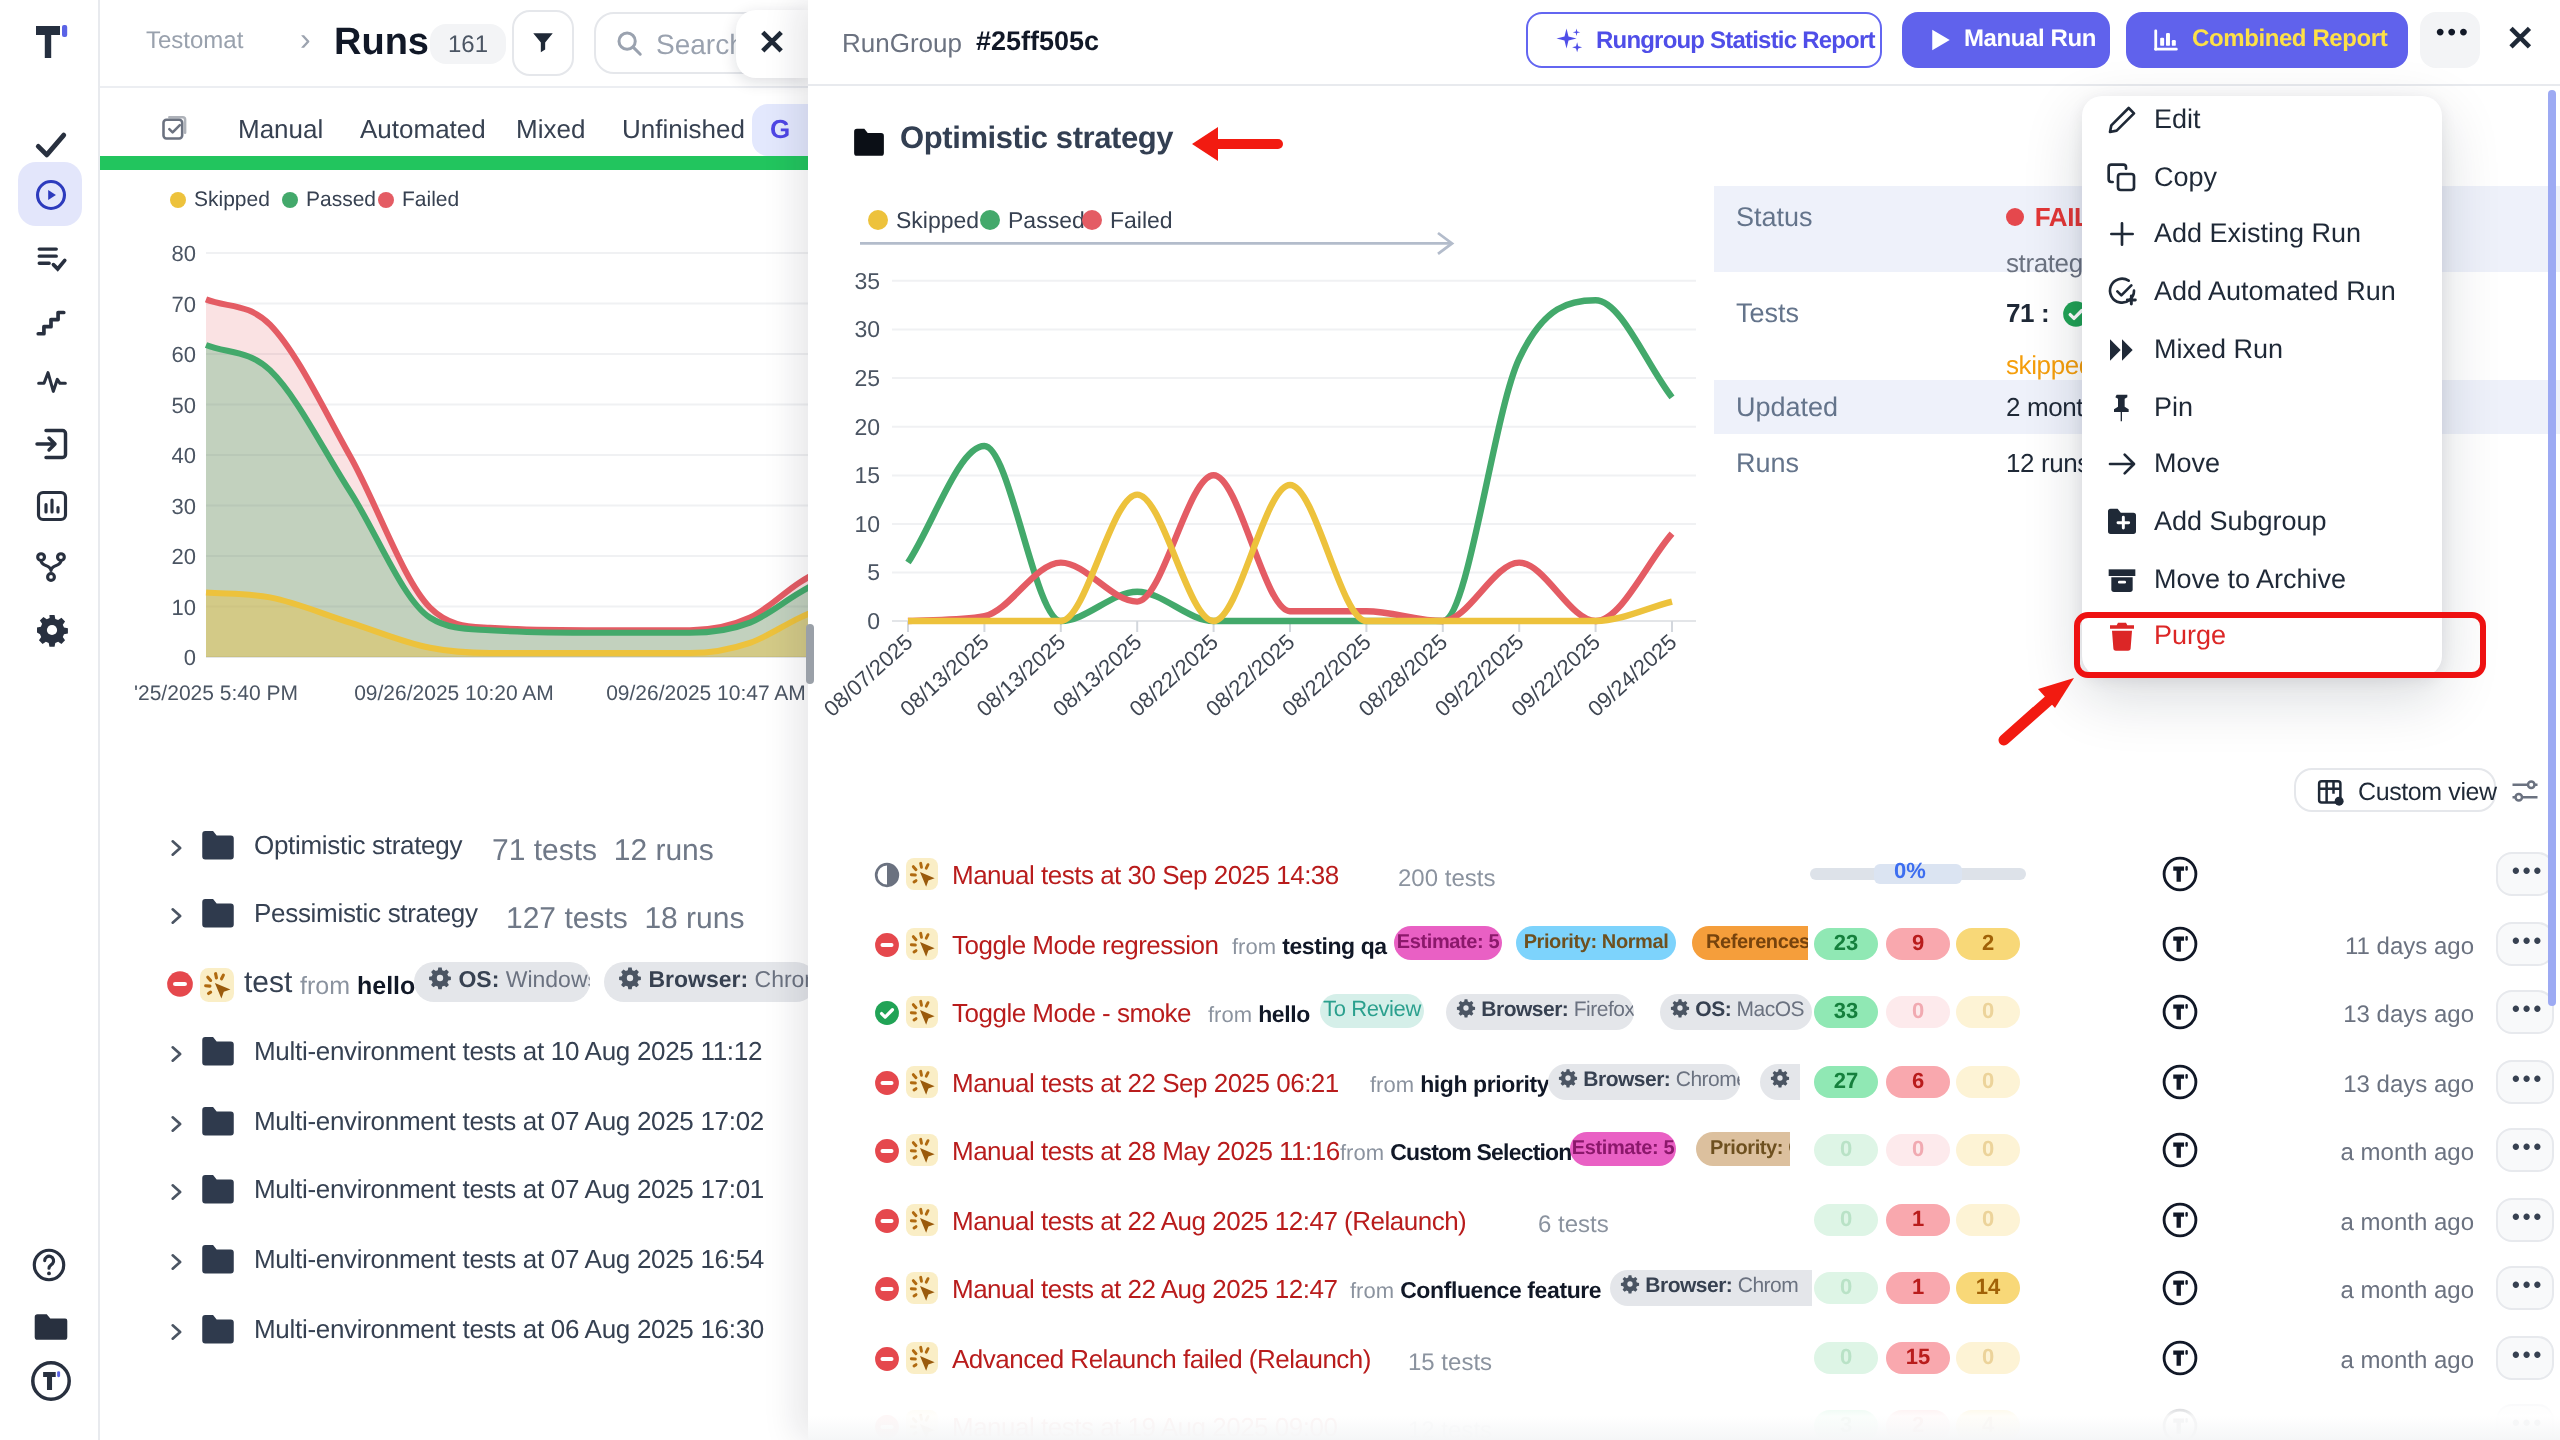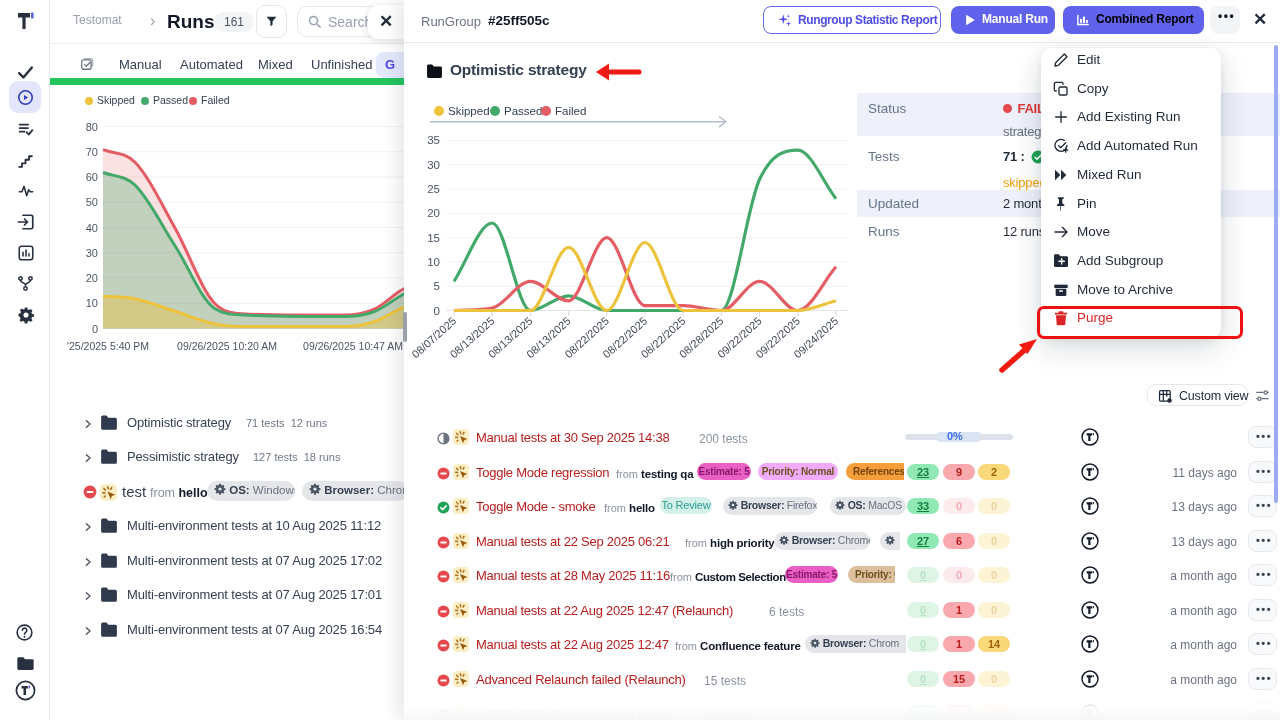--- a/index.html
+++ b/index.html
@@ -37,42 +37,42 @@
   background:#e3e8fd; border-radius:8px; color:#4f46e5; font-weight:700;
   font-size:13px; text-align:left; padding:5px 0 0 9px; }
 
 .llegend { position:absolute; font-size:10.5px; color:#374151; white-space:nowrap; }
 .dot { display:inline-block; width:8px; height:8px; border-radius:50%; margin-right:4px; vertical-align:-1px;}
 
 .grow { position:absolute; left:0; width:360px; height:24px; }
 .grow .chev { position:absolute; left:33px; top:4px; }
 .grow .fold { position:absolute; left:50px; top:3px; }
 .grow .gtitle { position:absolute; left:77px; top:3px; font-size:13px; color:#364152; font-weight:500; white-space:nowrap; letter-spacing:-0.15px; }
-.grow .gmeta { position:absolute; top:5px; font-size:11px; color:#6f7887; white-space:nowrap;}
+.grow .gmeta { position:absolute; top:5px; font-size:15px; color:#6f7887; white-space:nowrap;}
 
 
 #floatx { position:absolute; left:368px; top:5px; width:36px; height:34px;
   background:#fff; border-radius:10px 0 0 10px; z-index:4;
   box-shadow:0 2px 8px rgba(15,23,42,.14); font-size:17px; color:#1f2937;
   text-align:center; padding-top:6px; font-weight:600;}
 
 
 #drawer { position:absolute; left:404px; top:0; width:876px; height:720px;
   background:#fff; z-index:5; box-shadow:-6px 0 16px rgba(15,23,42,.10); }
 #dr-head { position:absolute; left:0; top:0; width:876px; height:43px;
   border-bottom:1px solid #e8eaee; background:#fff; }
 .rg-label { position:absolute; left:17px; top:14px; font-size:13px; color:#6b7280; }
 .rg-id { position:absolute; left:84px; top:13px; font-size:13.5px; color:#111827; font-weight:700; }
 .btn { position:absolute; top:6px; height:28px; border-radius:8px; font-size:12px;
   font-weight:700; letter-spacing:-0.2px; }
 .btn span { white-space:nowrap; }
 .btn-outline { left:359px; width:178px; letter-spacing:-0.4px; border:1.5px solid #6366f1; color:#4f4ee8;
   background:#fff; }
 .btn-fill1 { left:547px; width:104px; background:#6062ec; color:#fff; }
-.btn-fill2 { left:659px; width:141px; background:#6062ec; color:#000000; }
+.btn-fill2 { left:659px; width:141px; background:#6062ec; color:#fde047; }
 .btn-dots { position:absolute; left:806px; top:6px; width:30px; height:28px;
   background:#f3f4f6; border-radius:8px; }
 .dxx { position:absolute; left:849px; top:9px; font-size:17px; color:#1f2937; font-weight:600;}
 
 .h-title { position:absolute; left:46px; top:61px; font-size:15.5px; font-weight:700; color:#333f52; letter-spacing:-0.2px; }
 
 #stable { position:absolute; left:453px; top:93px; width:423px; }
 .srow { position:relative; width:100%; }
 .srow.alt { background:#eef1fa; }
 .slabel { position:absolute; left:11px; top:8px; font-size:13.5px; color:#64748b; }
@@ -91,21 +91,21 @@
 .rfrom b { color:#111827; font-size:11.5px; letter-spacing:-0.2px; }
 .pbadge { position:absolute; top:8px; height:17px; border-radius:9px; font-size:10px;
   font-weight:600; text-align:center; overflow:hidden; white-space:nowrap; line-height:17px;
   letter-spacing:-0.2px; }
 .gpa { position:absolute; top:8px; height:18px; border-radius:9px; background:#e4e6ea;
   font-size:10.5px; color:#6b7280; overflow:hidden; white-space:nowrap; padding:2px 0 0 5px;
   letter-spacing:-0.25px; }
 .gpa b { color:#374151; font-weight:700; }
 .cpill { position:absolute; width:32px; height:16px; top:9px; border-radius:9px;
   font-size:11px; font-weight:700; text-align:center; line-height:16px; }
-.cp1 { left:503px;text-decoration:underline; } .cp2 { left:539px; } .cp3 { left:574px; }
+.cp1 { left:503px; } .cp2 { left:539px; } .cp3 { left:574px; }
 .cg { background:#90e8b4; color:#15803d; } .cgf { background:#def5e6; color:#b9e2c6; }
 .cr { background:#f9a8ae; color:#b91c1c; } .crf { background:#fdeaec; color:#f1aab1; }
 .cy { background:#f8d878; color:#a16207; } .cyf { background:#fdf3d5; color:#ecd39a; }
 .tcirc { position:absolute; left:677px; top:8px; }
 .age { position:absolute; right:43px; top:11px; font-size:12px; color:#6b7280; }
 .dotbtn { position:absolute; left:844px; top:6px; width:29px; height:22px;
   border:1px solid #e7e9ed; background:#f8f9fa; border-radius:8px; }
 .dots3 { position:absolute; left:7px; top:3px; letter-spacing:1.5px; font-size:11px;
   color:#374151; font-weight:700; }
 .fade { position:absolute; left:0; top:690px; width:876px; height:30px; z-index:8;
@@ -317,20 +317,29 @@
         <span class="gtitle">Multi-environment tests at 07 Aug 2025 17:01</span>
       </div>
   <div class="grow" style="top:619px">
         <svg class="chev" width="10" height="16" viewBox="0 0 24 24" fill="none" stroke="#4b5563" stroke-width="3.2" stroke-linecap="round" stroke-linejoin="round">
           <path d="M8 4l9 8-9 8"></path>
         </svg>
         <svg class="fold" width="18" height="16" viewBox="0 0 24 21">
           <path d="M1.5 2.5a2 2 0 012-2h5.2l2.4 3h9.4a2 2 0 012 2v12a2 2 0 01-2 2h-17a2 2 0 01-2-2z" fill="#2f3a4d"></path>
         </svg>
         <span class="gtitle">Multi-environment tests at 07 Aug 2025 16:54</span>
+      </div>
+  <div class="grow" style="top:654px">
+        <svg class="chev" width="10" height="16" viewBox="0 0 24 24" fill="none" stroke="#4b5563" stroke-width="3.2" stroke-linecap="round" stroke-linejoin="round">
+          <path d="M8 4l9 8-9 8"></path>
+        </svg>
+        <svg class="fold" width="18" height="16" viewBox="0 0 24 21">
+          <path d="M1.5 2.5a2 2 0 012-2h5.2l2.4 3h9.4a2 2 0 012 2v12a2 2 0 01-2 2h-17a2 2 0 01-2-2z" fill="#2f3a4d"></path>
+        </svg>
+        <span class="gtitle">Multi-environment tests at 06 Aug 2025 16:30</span>
       </div>
 
   <div style="position:absolute;left:0;top:481px;width:360px;height:24px">
     <svg style="position:absolute;left:33px;top:4px" width="14" height="14" viewBox="0 0 24 24">
           <circle cx="12" cy="12" r="11" fill="#e5484d"></circle>
           <rect x="6" y="10.2" width="12" height="3.6" rx="1.8" fill="#fff"></rect>
         </svg>
     <svg style="position:absolute;left:50px;top:3px" width="17" height="17" viewBox="0 0 24 24">
           <rect x="0" y="0" width="24" height="24" rx="6" fill="#faeec6"></rect>
           <g stroke="#b06a10" stroke-width="2.2" stroke-linecap="round">
@@ -537,21 +546,21 @@
               <line x1="5.5" y1="6.5" x2="7.5" y2="8.8"></line>
               <line x1="4" y1="12.5" x2="7" y2="12.8"></line>
               <line x1="6" y1="18" x2="7.5" y2="17"></line>
               <line x1="16.5" y1="5" x2="15.2" y2="7.6"></line>
             </g>
             <path d="M10.5 10.5l4.6 11 1.7-4.7 4.7-1.7z" fill="#9a5a0c"></path>
           </svg></span>
         <span class="rtitle">Toggle Mode regression</span>
         <span class="rfrom" style="left:212px">from <b>testing qa</b></span>
         <span class="pbadge" style="left:293px;width:54px;background:#e960c4;color:#8b186b">Estimate: 5</span>
-        <span class="pbadge" style="left:354px;width:80px;background:#f0abfc;color:#6e501f">Priority: Normal</span>
+        <span class="pbadge" style="left:354px;width:80px;background:#7dd3fc;color:#6e501f">Priority: Normal</span>
         <span class="pbadge" style="left:442px;width:58px;background:#f59e3b;color:#76430d;border-radius:9px 0 0 9px;text-align:left;padding-left:7px">References: 4</span>
         <span class="cpill cp1 cg">23</span>
         <span class="cpill cp2 cr">9</span>
         <span class="cpill cp3 cy">2</span>
         <span class="tcirc"><svg width="18" height="18" viewBox="0 0 24 24">
             <circle cx="12" cy="12" r="10.6" fill="none" stroke="#111827" stroke-width="1.9"></circle>
             <path d="M7.5 7h7.2v2.9h-2.1v7.3h-2.9V9.9H7.5z" fill="#111827"></path>
             <rect x="15.6" y="6.6" width="1.6" height="3.2" rx=".8" fill="#111827"></rect>
           </svg></span>
         <span class="age">11 days ago</span>

